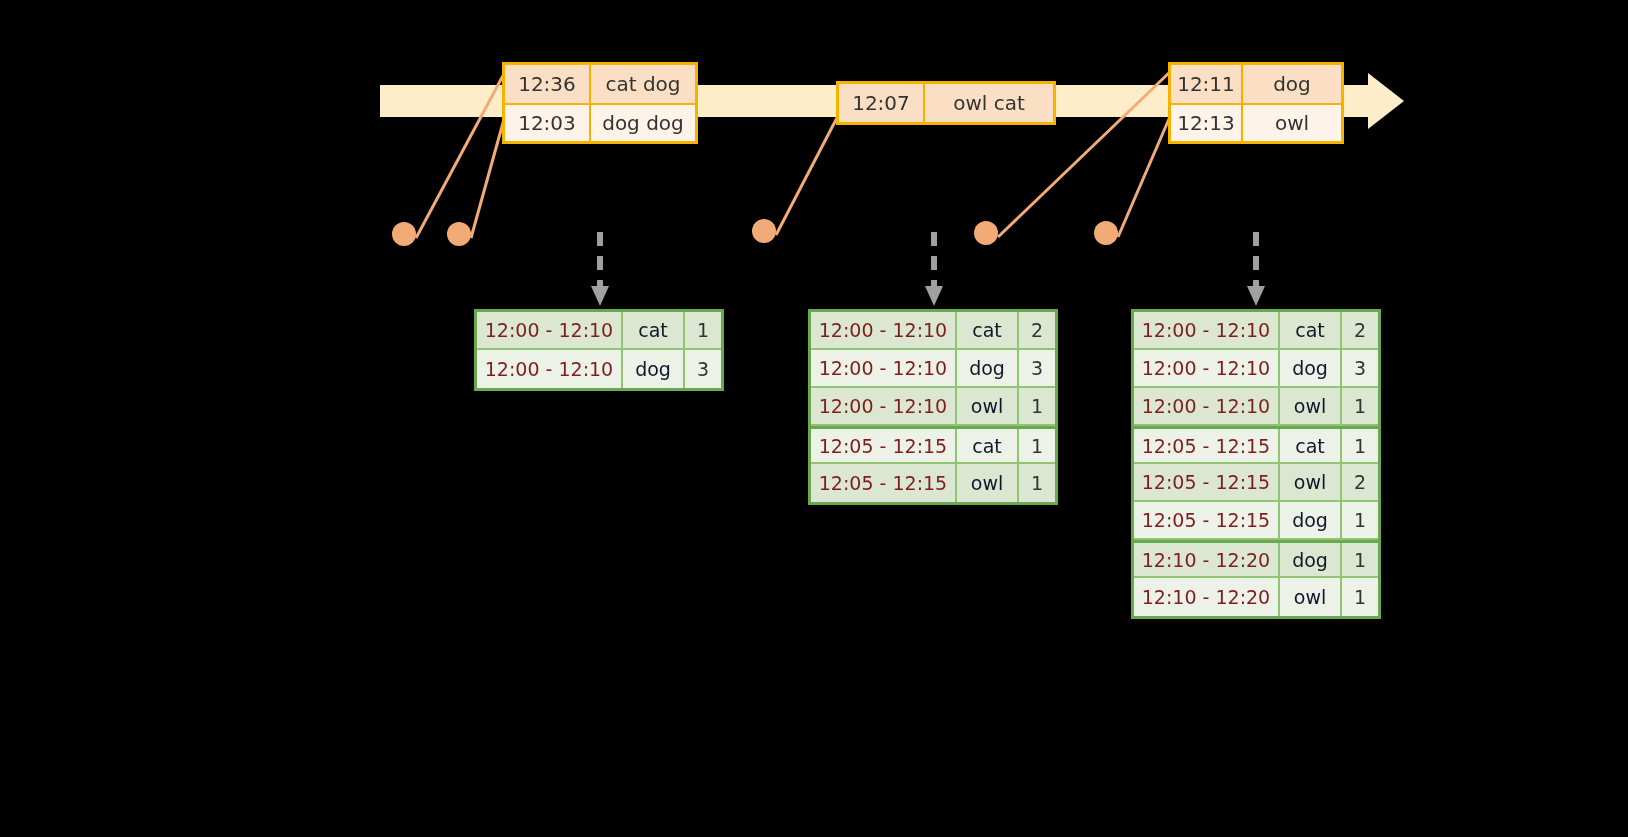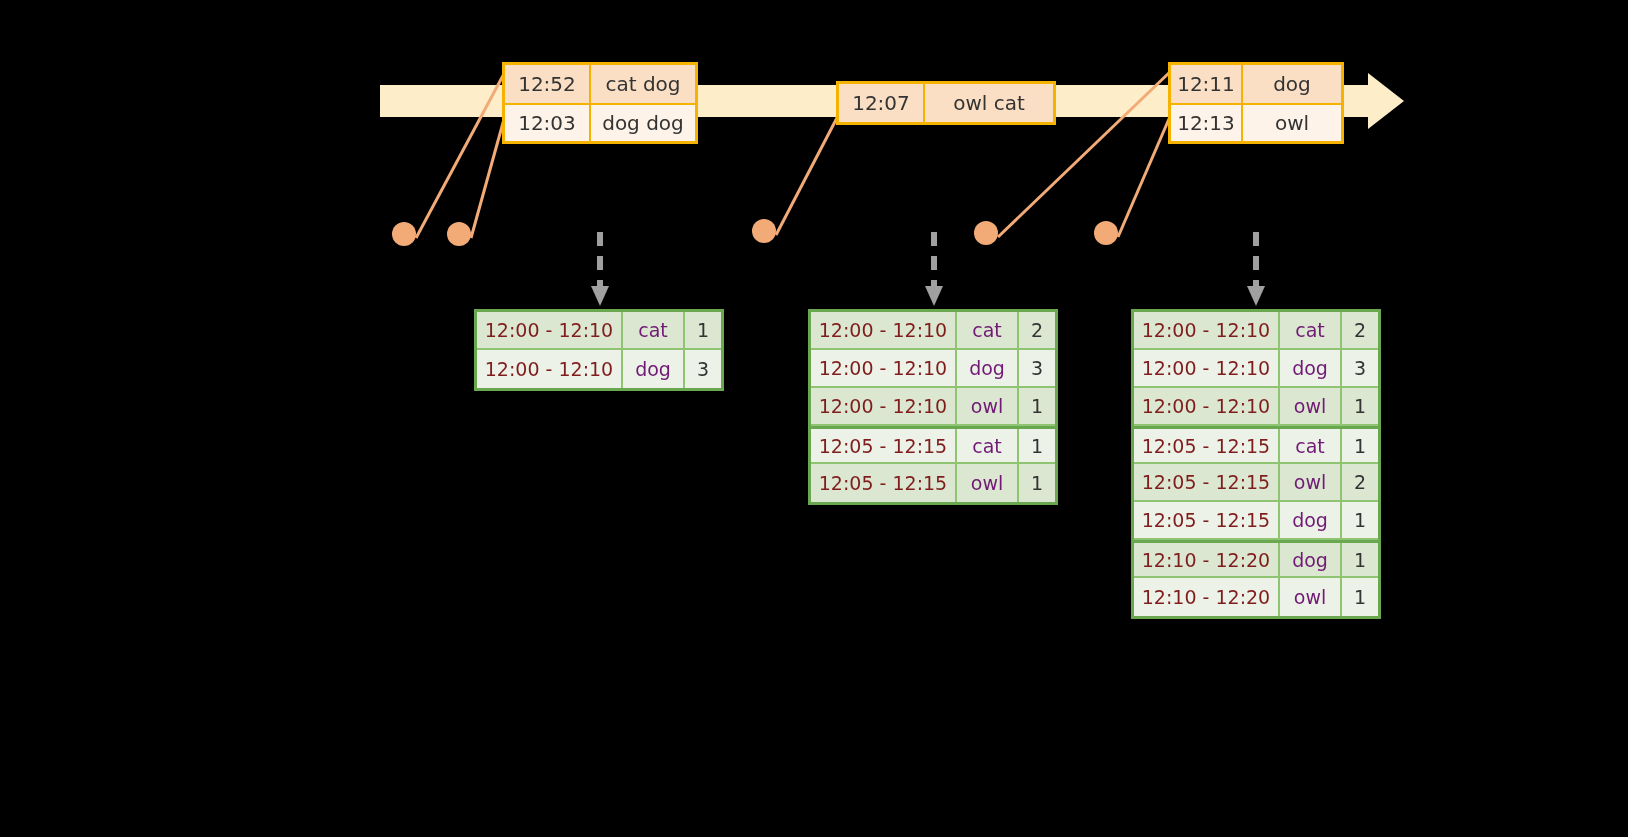--- a/index.html
+++ b/index.html
@@ -128,21 +128,21 @@
     font-size: 19px;
     color: #7f1d1d;
     border-right: 2px solid #8fc472;
     box-sizing: border-box;
   }
   .res-word {
     display: flex;
     align-items: center;
     justify-content: center;
     font-size: 19px;
-    color: #701a75;
+    color: #0f172a;
     border-right: 2px solid #8fc472;
     box-sizing: border-box;
   }
   .res-count {
     display: flex;
     align-items: center;
     justify-content: center;
     font-size: 19px;
     color: #333333;
     box-sizing: border-box;
@@ -174,21 +174,21 @@
   <svg class="leader-line" viewBox="0 0 1628 837" xmlns="http://www.w3.org/2000/svg">
     <line x1="416" y1="238" x2="506" y2="70" stroke="#f2ab76" stroke-width="3"></line>
     <line x1="471" y1="238" x2="506" y2="112" stroke="#f2ab76" stroke-width="3"></line>
     <line x1="776" y1="235" x2="840" y2="112" stroke="#f2ab76" stroke-width="3"></line>
     <line x1="998" y1="237" x2="1172" y2="70" stroke="#f2ab76" stroke-width="3"></line>
     <line x1="1118" y1="237" x2="1172" y2="112" stroke="#f2ab76" stroke-width="3"></line>
   </svg>
 
   <div class="event-box" id="event-box-0">
     <div class="event-row shade-a">
-      <div class="event-time">12:52</div>
+      <div class="event-time">12:36</div>
       <div class="event-words">cat dog</div>
     </div>
     <div class="event-row shade-b">
       <div class="event-time">12:03</div>
       <div class="event-words">dog dog</div>
     </div>
   </div>
 
   <div class="event-box" id="event-box-1">
     <div class="event-row shade-a">

